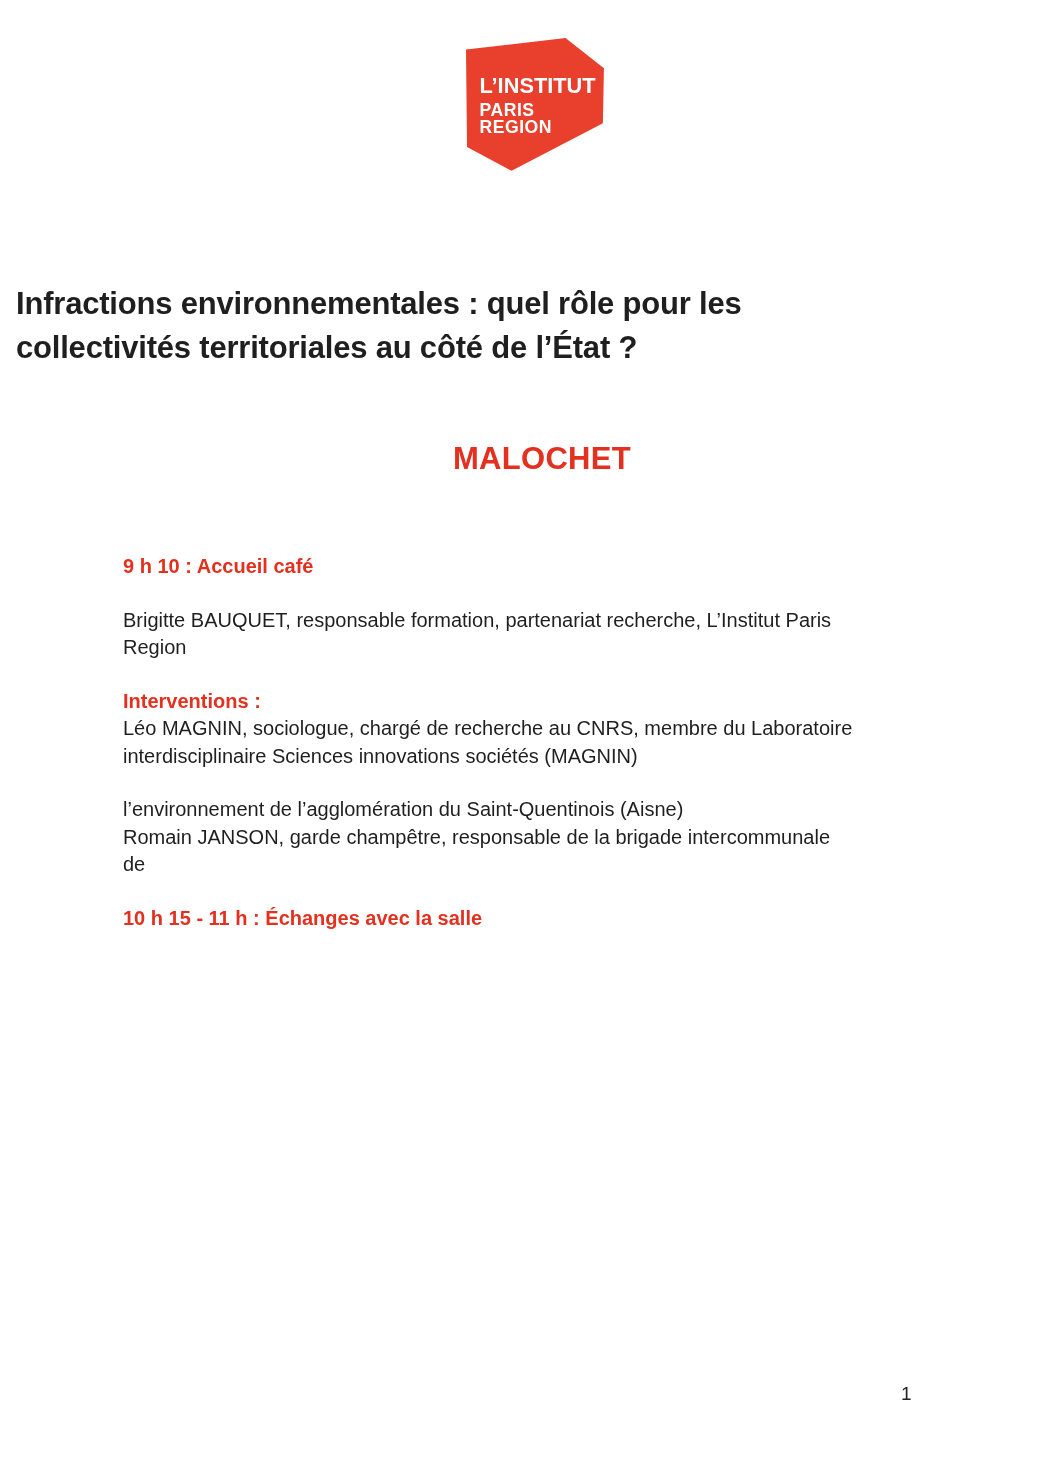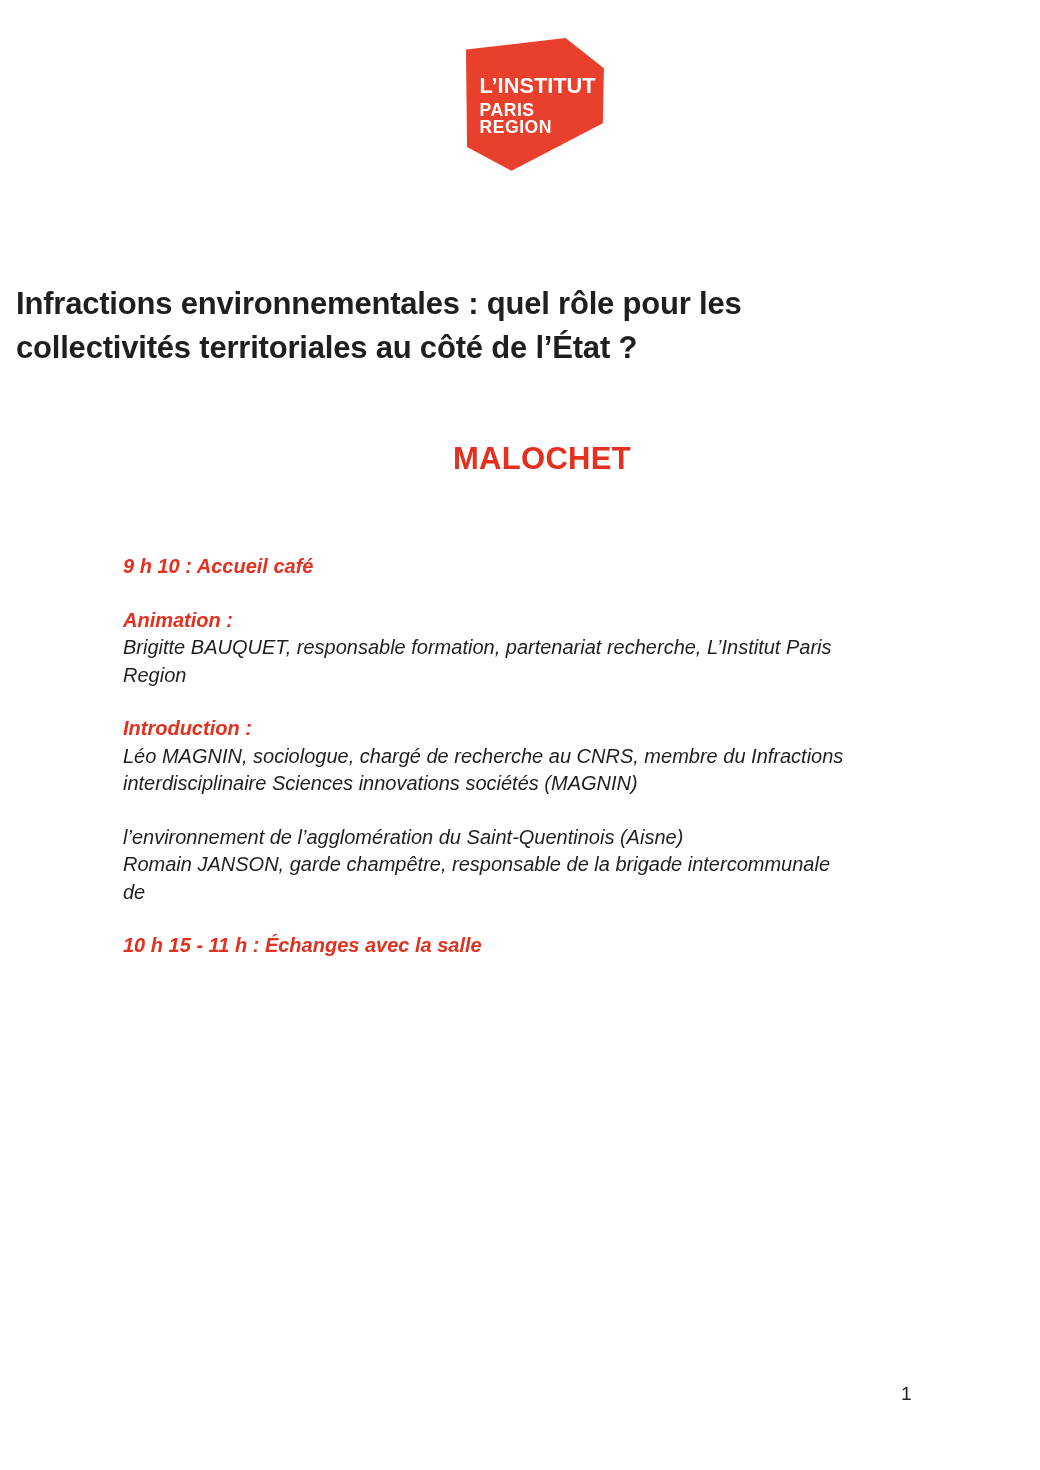--- a/index.html
+++ b/index.html
@@ -53,21 +53,21 @@
     font-weight: 700;
     color: var(--accent-red, #e3301f);
     letter-spacing: 0.3px;
   }
   .content {
     position: absolute;
     left: 123px;
     top: 553px;
     width: 730px;
   }
-  .sec { margin: 0 0 26px 0; font-style: italic; }
+  .sec { margin: 0 0 26px 0; }
   .sec-heading {
     font-size: 20px;
     line-height: 27.5px;
     font-weight: 700;
     color: var(--accent-red, #e3301f);
   }
   .sec-line {
     font-size: 20px;
     line-height: 27.5px;
     color: var(--text-black, #1f1f1f);
@@ -102,31 +102,30 @@
   <div class="programme-heading">MALOCHET</div>
 
   <div class="content">
   <section class="sec">
     <div class="sec-heading">9 h 10 : Accueil café</div>
     <div class="sec-lines"></div>
   </section>
 
 
   <section class="sec">
-    <div class="sec-heading">Animation :</div>
     <div class="sec-lines">
           <div class="sec-line">Brigitte BAUQUET, responsable formation, partenariat recherche, L’Institut Paris Region</div>
         </div>
   </section>
 
 
   <section class="sec">
-    <div class="sec-heading">Introduction :</div>
+    <div class="sec-heading">Interventions :</div>
     <div class="sec-lines">
-          <div class="sec-line">Léo MAGNIN, sociologue, chargé de recherche au CNRS, membre du Infractions</div>
+          <div class="sec-line">Léo MAGNIN, sociologue, chargé de recherche au CNRS, membre du Laboratoire</div>
           <div class="sec-line">interdisciplinaire Sciences innovations sociétés (MAGNIN)</div>
         </div>
   </section>
 
   <section class="sec">
 
     <div class="sec-lines">
           <div class="sec-line">l’environnement de l’agglomération du Saint-Quentinois (Aisne)</div>
           <div class="sec-line">Romain JANSON, garde champêtre, responsable de la brigade intercommunale de</div>
         </div>

